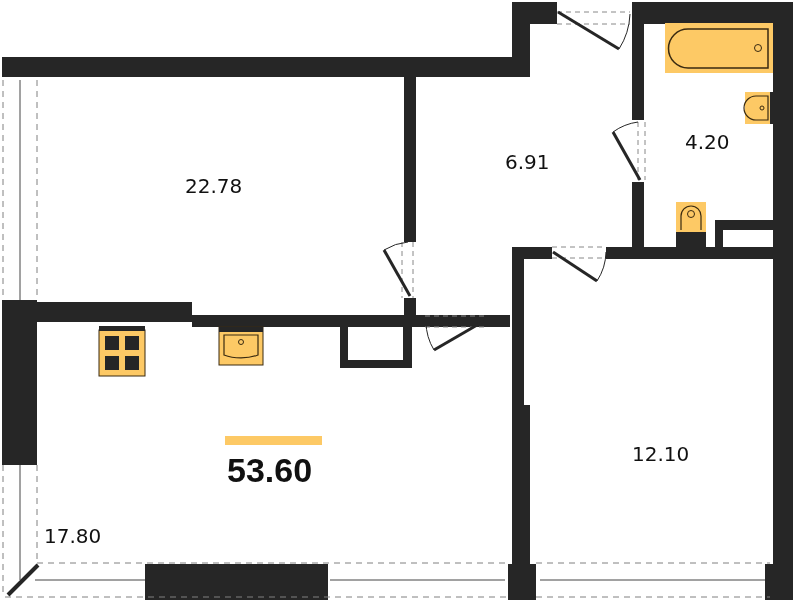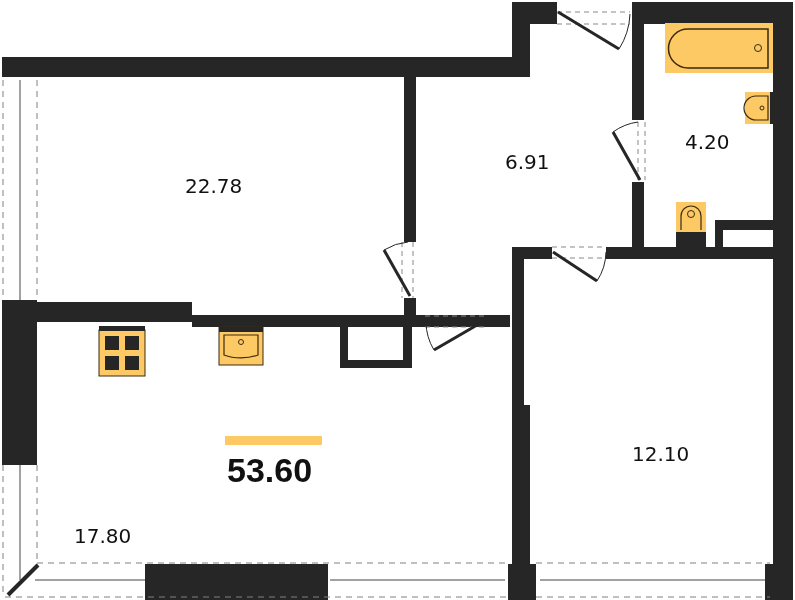--- a/index.html
+++ b/index.html
@@ -130,14 +130,14 @@
     <circle cx="241" cy="342" r="2.5" fill="none" stroke="#3a2a10"></circle>
   </g>
 
   <rect x="225" y="436" width="97" height="9" fill="#FDC965"></rect>
 </svg>
 
 <div class="label" style="left:185px;top:174px;">22.78</div>
 <div class="label" style="left:505px;top:150px;">6.91</div>
 <div class="label" style="left:685px;top:130px;">4.20</div>
 <div class="label" style="left:632px;top:402px;margin-top:40px;">12.10</div>
-<div class="label" style="left:74px;top:524px;">17.80</div>
+<div class="label" style="left:44px;top:524px;">17.80</div>
 <div class="total" style="left:227px;top:451px;">53.60</div>
 
 </body></html>

